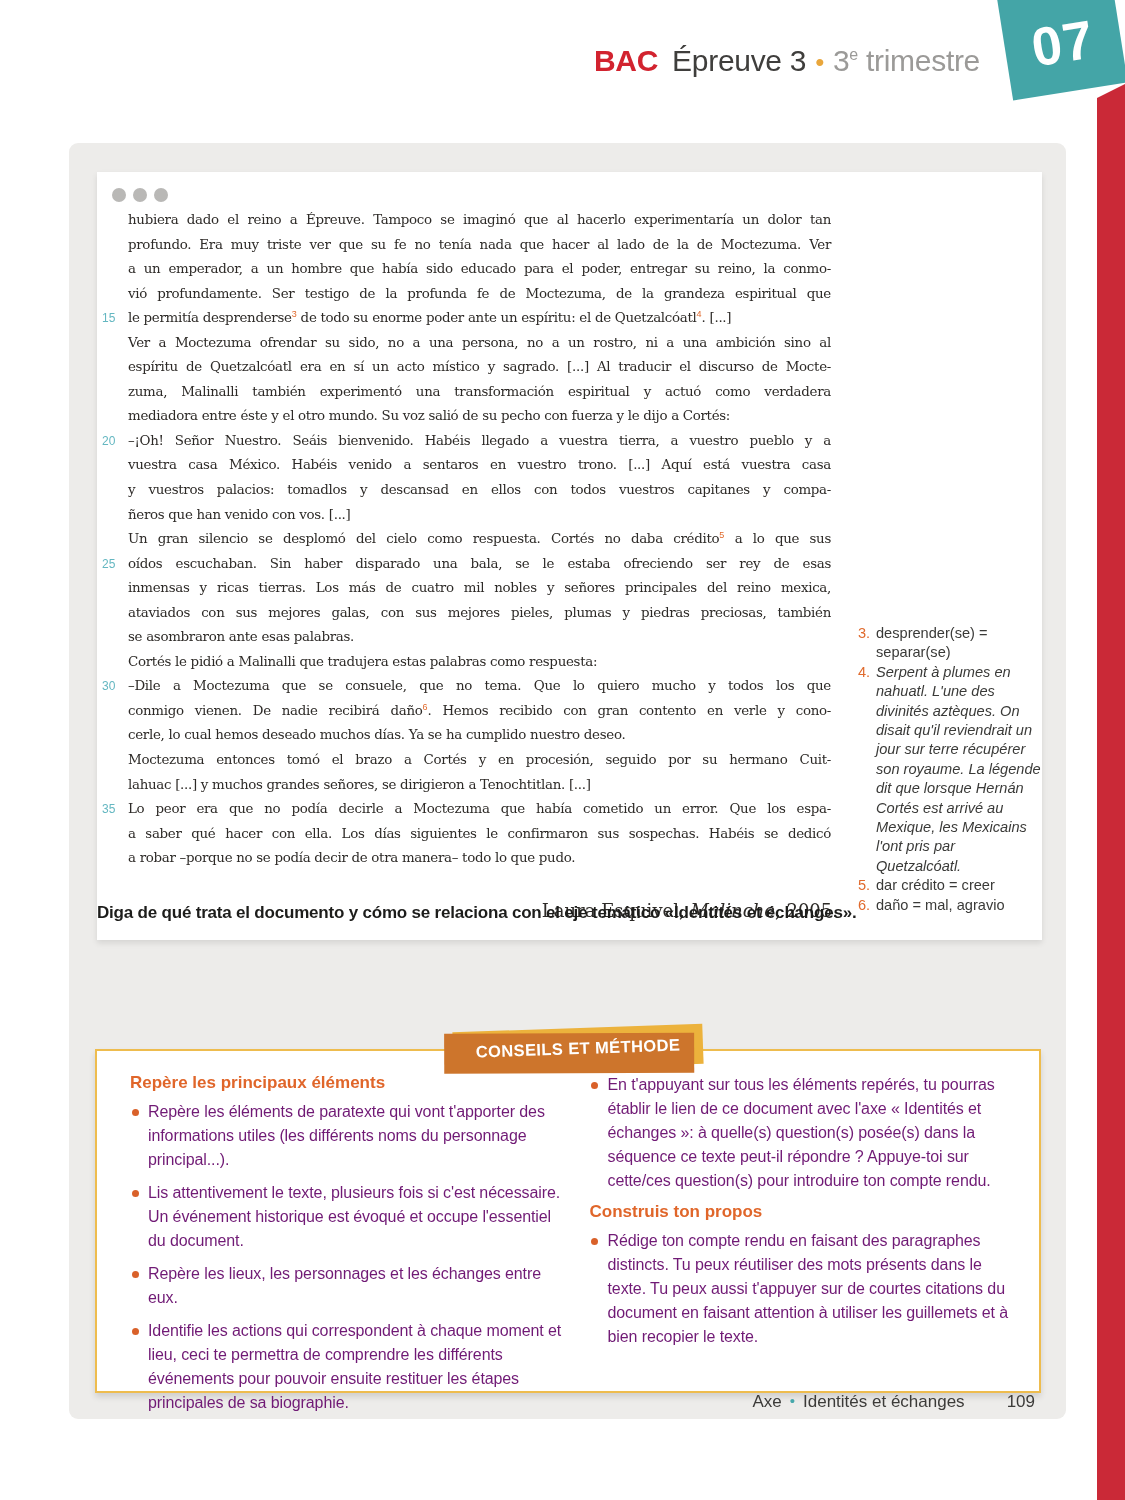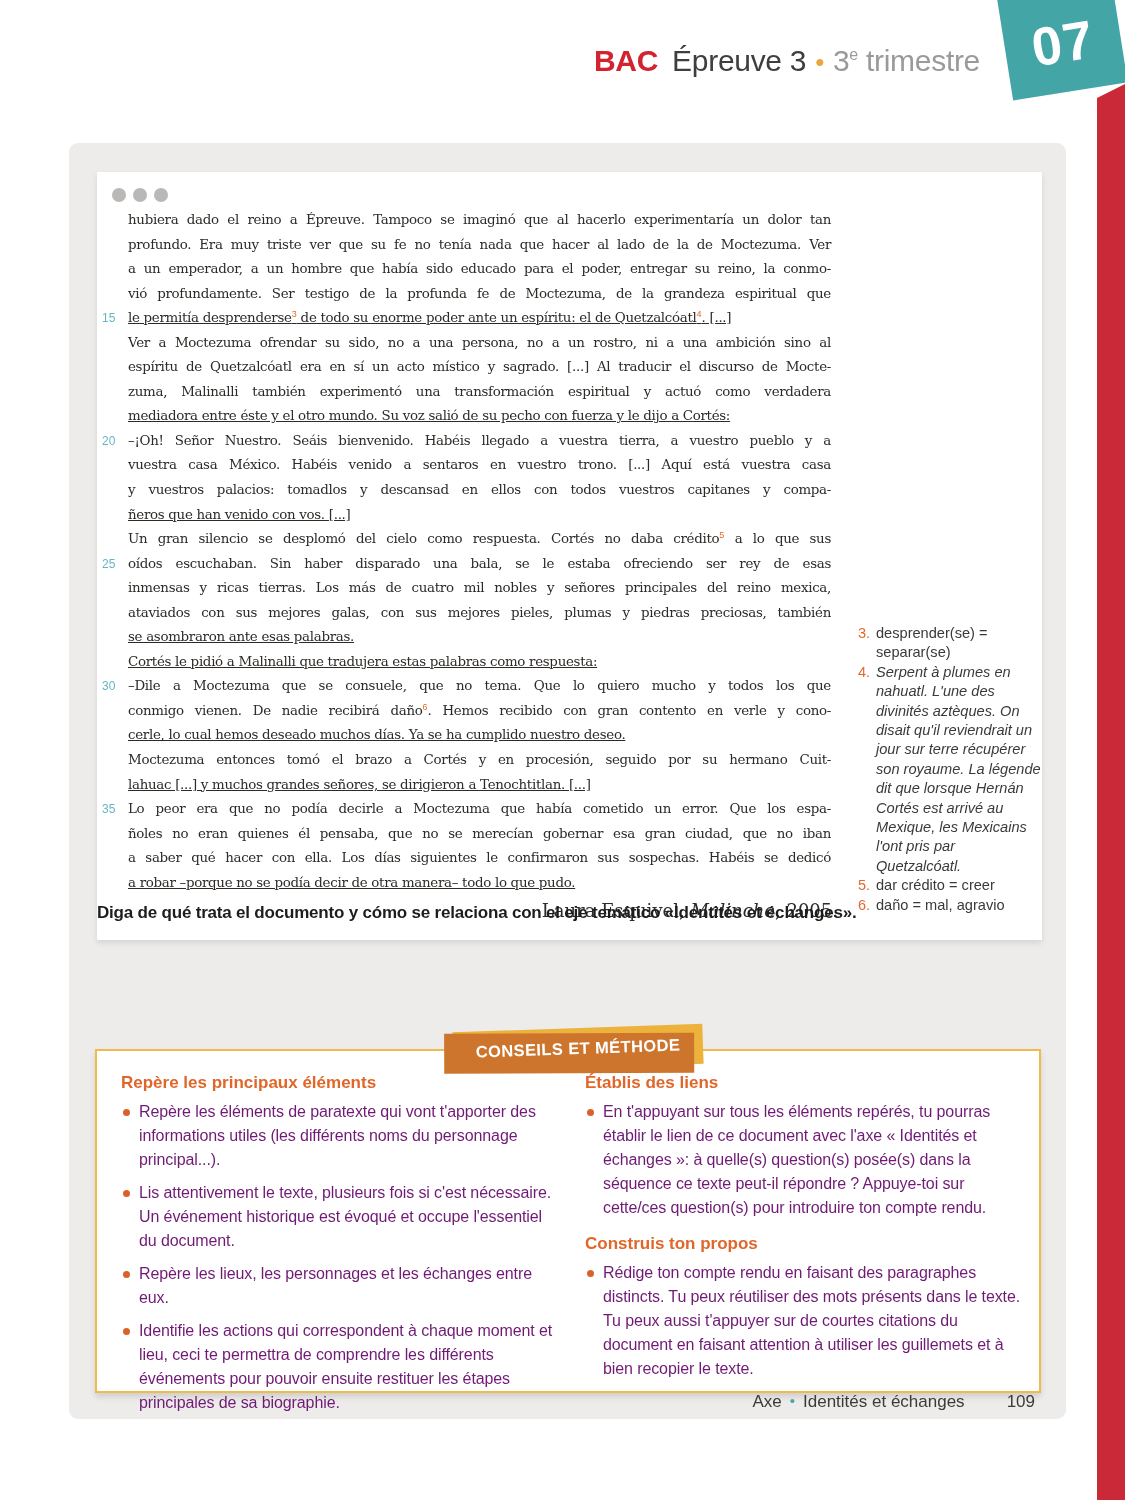--- a/index.html
+++ b/index.html
@@ -30,21 +30,21 @@
   .card { position:absolute; left:97px; top:172px; width:945px; height:768px; background:#ffffff;
     box-shadow:0 3px 6px rgba(0,0,0,0.10); }
   .dots { position:absolute; left:15px; top:16px; display:flex; gap:7px; }
   .dots i { width:14px; height:14px; border-radius:50%; background:#b9b8b6; display:block; }
 
   .doc-text { position:absolute; left:31px; top:36px; width:703px;
     font-family:"DejaVu Serif", serif; font-size:13.4px; letter-spacing:-0.3px;
     color:#2d2a27; }
   .doc-line { position:relative; height:24.55px; line-height:24.55px;
     text-align:justify; text-align-last:justify; }
-  .doc-line.noj { text-align-last:left;text-decoration:underline; }
+  .doc-line.noj { text-align-last:left; }
   .lnum { position:absolute; left:-26px; top:0; width:22px; color:#64b7c1;
     font-family:"Liberation Sans", sans-serif; font-size:12px; letter-spacing:0;
     text-align:left; line-height:24.55px; }
   sup.fnref { color:#e06a2d; font-size:9px; line-height:0; vertical-align:super;
     letter-spacing:0; font-family:"Liberation Sans", sans-serif; }
   .attribution { position:absolute; left:38px; top:728px; width:703px; text-align:right;
     font-family:"DejaVu Serif", serif; font-size:18px; color:#2d2a27; }
   .attribution .work { font-style:italic; }
 
   
@@ -55,21 +55,21 @@
   .note .t { flex:1; }
   .note .t.it { font-style:italic; }
 
   
   .question { position:absolute; left:97px; top:903px; width:940px;
     font-weight:bold; font-size:17px; letter-spacing:-0.2px; color:#1d1d1b; }
 
   
   .cbox { position:absolute; left:95px; top:1049px; width:946px; height:344px;
     background:#ffffff; border:2px solid #eebc4e; box-shadow:0 4px 6px rgba(0,0,0,0.12);
-    padding:22px 18px 0 24px; display:flex; gap:26px; }
+    padding:22px 18px 0 33px; display:flex; gap:26px; }
   .banner { position:absolute; left:453px; top:1028px; width:250px; height:40px;
     background:#ecb23c; transform:rotate(-2deg); z-index:3;
     display:flex; align-items:center; justify-content:center; }
   .banner::before { content:""; position:absolute; left:-9px; top:5px; width:100%; height:100%;
     background:#cd752c; transform:rotate(1.8deg); z-index:-1; }
   .banner span { color:#fff; font-weight:bold; font-size:16.5px; letter-spacing:0.4px; }
 
   .ccol { display:block; }
   .ccol.left { width:440px; }
   .ccol.right { width:438px; }
@@ -129,21 +129,20 @@
         <div class="doc-line">inmensas y ricas tierras. Los más de cuatro mil nobles y señores principales del reino mexica,</div>
         <div class="doc-line">ataviados con sus mejores galas, con sus mejores pieles, plumas y piedras preciosas, también</div>
         <div class="doc-line noj">se asombraron ante esas palabras.</div>
         <div class="doc-line noj">Cortés le pidió a Malinalli que tradujera estas palabras como respuesta:</div>
         <div class="doc-line"><span class="lnum">30</span>–Dile a Moctezuma que se consuele, que no tema. Que lo quiero mucho y todos los que</div>
         <div class="doc-line">conmigo vienen. De nadie recibirá daño<sup class="fnref">6</sup>. Hemos recibido con gran contento en verle y cono-</div>
         <div class="doc-line noj">cerle, lo cual hemos deseado muchos días. Ya se ha cumplido nuestro deseo.</div>
         <div class="doc-line">Moctezuma entonces tomó el brazo a Cortés y en procesión, seguido por su hermano Cuit-</div>
         <div class="doc-line noj">lahuac [...] y muchos grandes señores, se dirigieron a Tenochtitlan. [...]</div>
         <div class="doc-line"><span class="lnum">35</span>Lo peor era que no podía decirle a Moctezuma que había cometido un error. Que los espa-</div>
-        <div class="doc-line">ñoles no eran quienes él pensaba, que no se merecían gobernar esa gran ciudad, que no iban</div>
         <div class="doc-line">a saber qué hacer con ella. Los días siguientes le confirmaron sus sospechas. Habéis se dedicó</div>
         <div class="doc-line noj">a robar –porque no se podía decir de otra manera– todo lo que pudo.</div>
       </div>
     <div class="attribution">
       <span>Laura Esquivel, </span><span class="work">Malinche</span><span>, 2005.</span>
     </div>
     <div class="notes">
         <div class="note">
           <span class="n">3.</span>
           <div class="t">desprender(se) = separar(se)</div>
@@ -173,21 +172,20 @@
     <div class="ccol left">
         <div class="chead">Repère les principaux éléments</div>
         <ul class="blist">
           <li>Repère les éléments de paratexte qui vont t'apporter des informations utiles (les différents noms du personnage principal...).</li>
           <li>Lis attentivement le texte, plusieurs fois si c'est nécessaire. Un événement historique est évoqué et occupe l'essentiel du document.</li>
           <li>Repère les lieux, les personnages et les échanges entre eux.</li>
           <li>Identifie les actions qui correspondent à chaque moment et lieu, ceci te permettra de comprendre les différents événements pour pouvoir ensuite restituer les étapes principales de sa biographie.</li>
         </ul>
       </div>
     <div class="ccol right">
-        <div class="chead">Établis des liens</div>
         <ul class="blist">
           <li>En t'appuyant sur tous les éléments repérés, tu pourras établir le lien de ce document avec l'axe « Identités et échanges »: à quelle(s) question(s) posée(s) dans la séquence ce texte peut-il répondre ? Appuye-toi sur cette/ces question(s) pour introduire ton compte rendu.</li>
         </ul>
         <div class="chead">Construis ton propos</div>
         <ul class="blist">
           <li>Rédige ton compte rendu en faisant des paragraphes distincts. Tu peux réutiliser des mots présents dans le texte. Tu peux aussi t'appuyer sur de courtes citations du document en faisant attention à utiliser les guillemets et à bien recopier le texte.</li>
         </ul>
       </div>
   </div>
 

